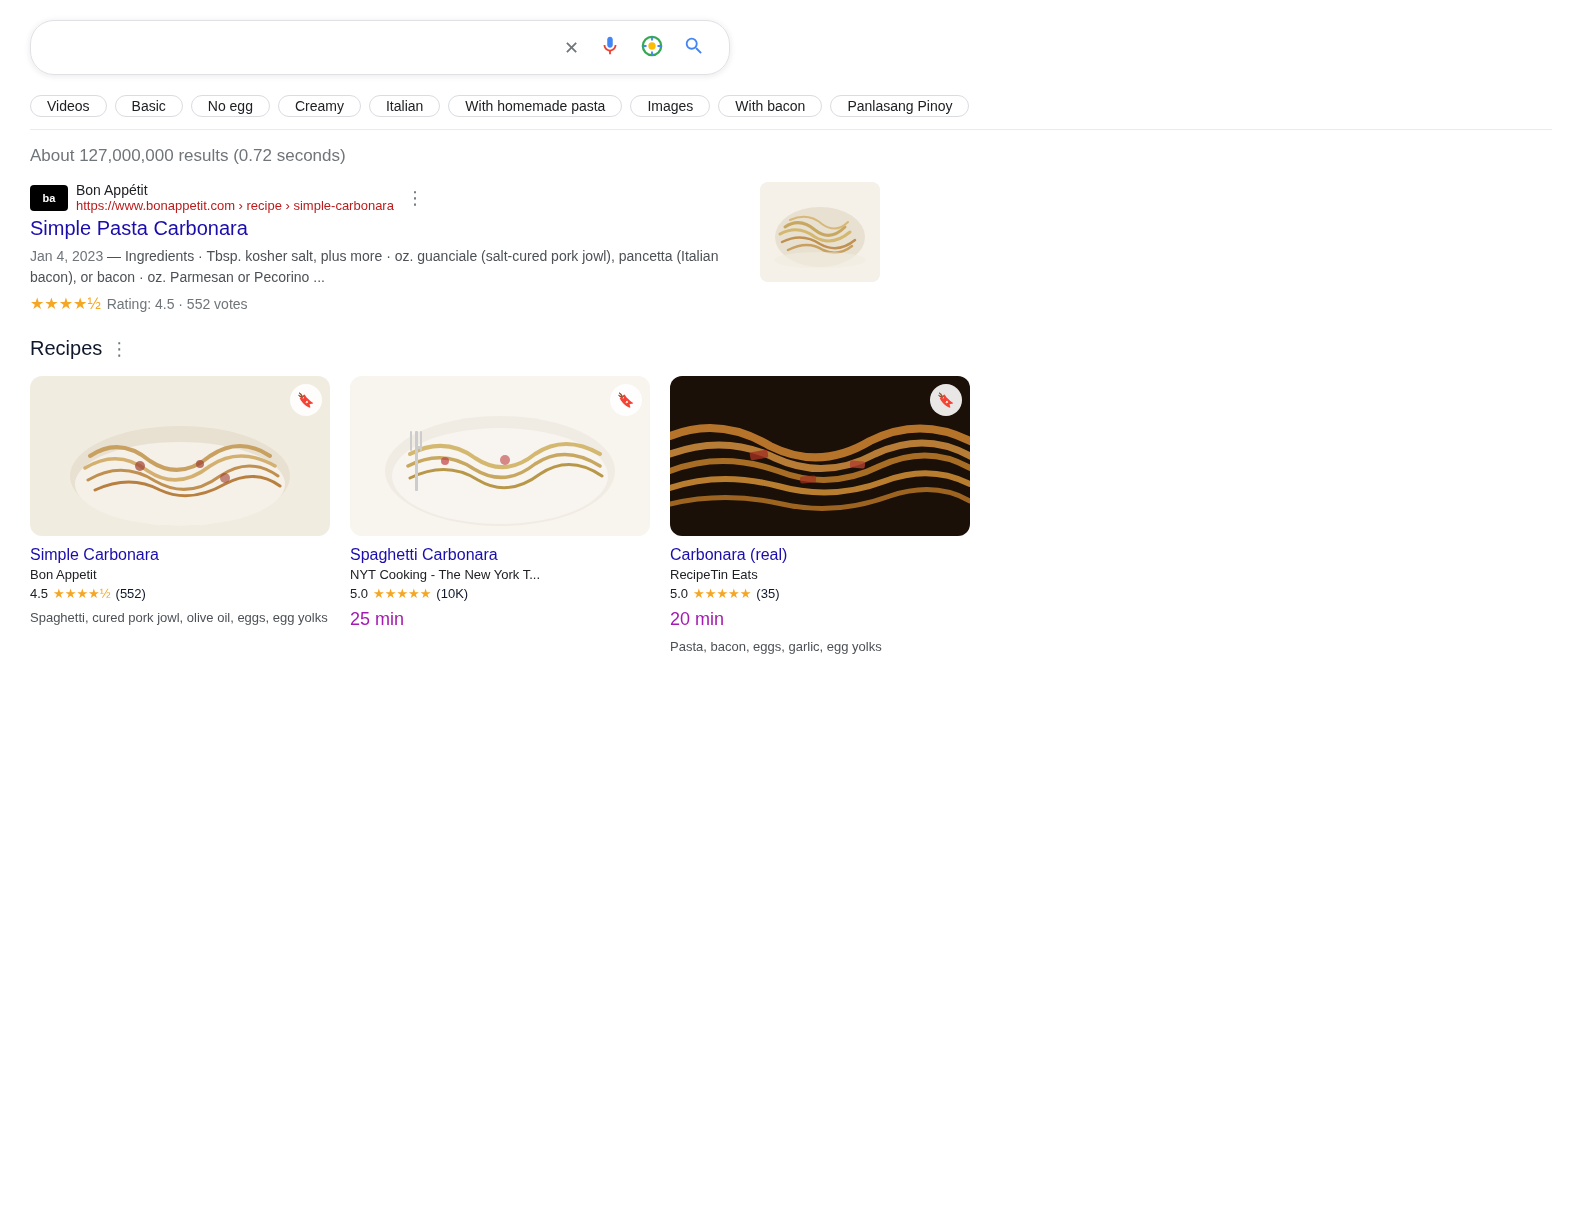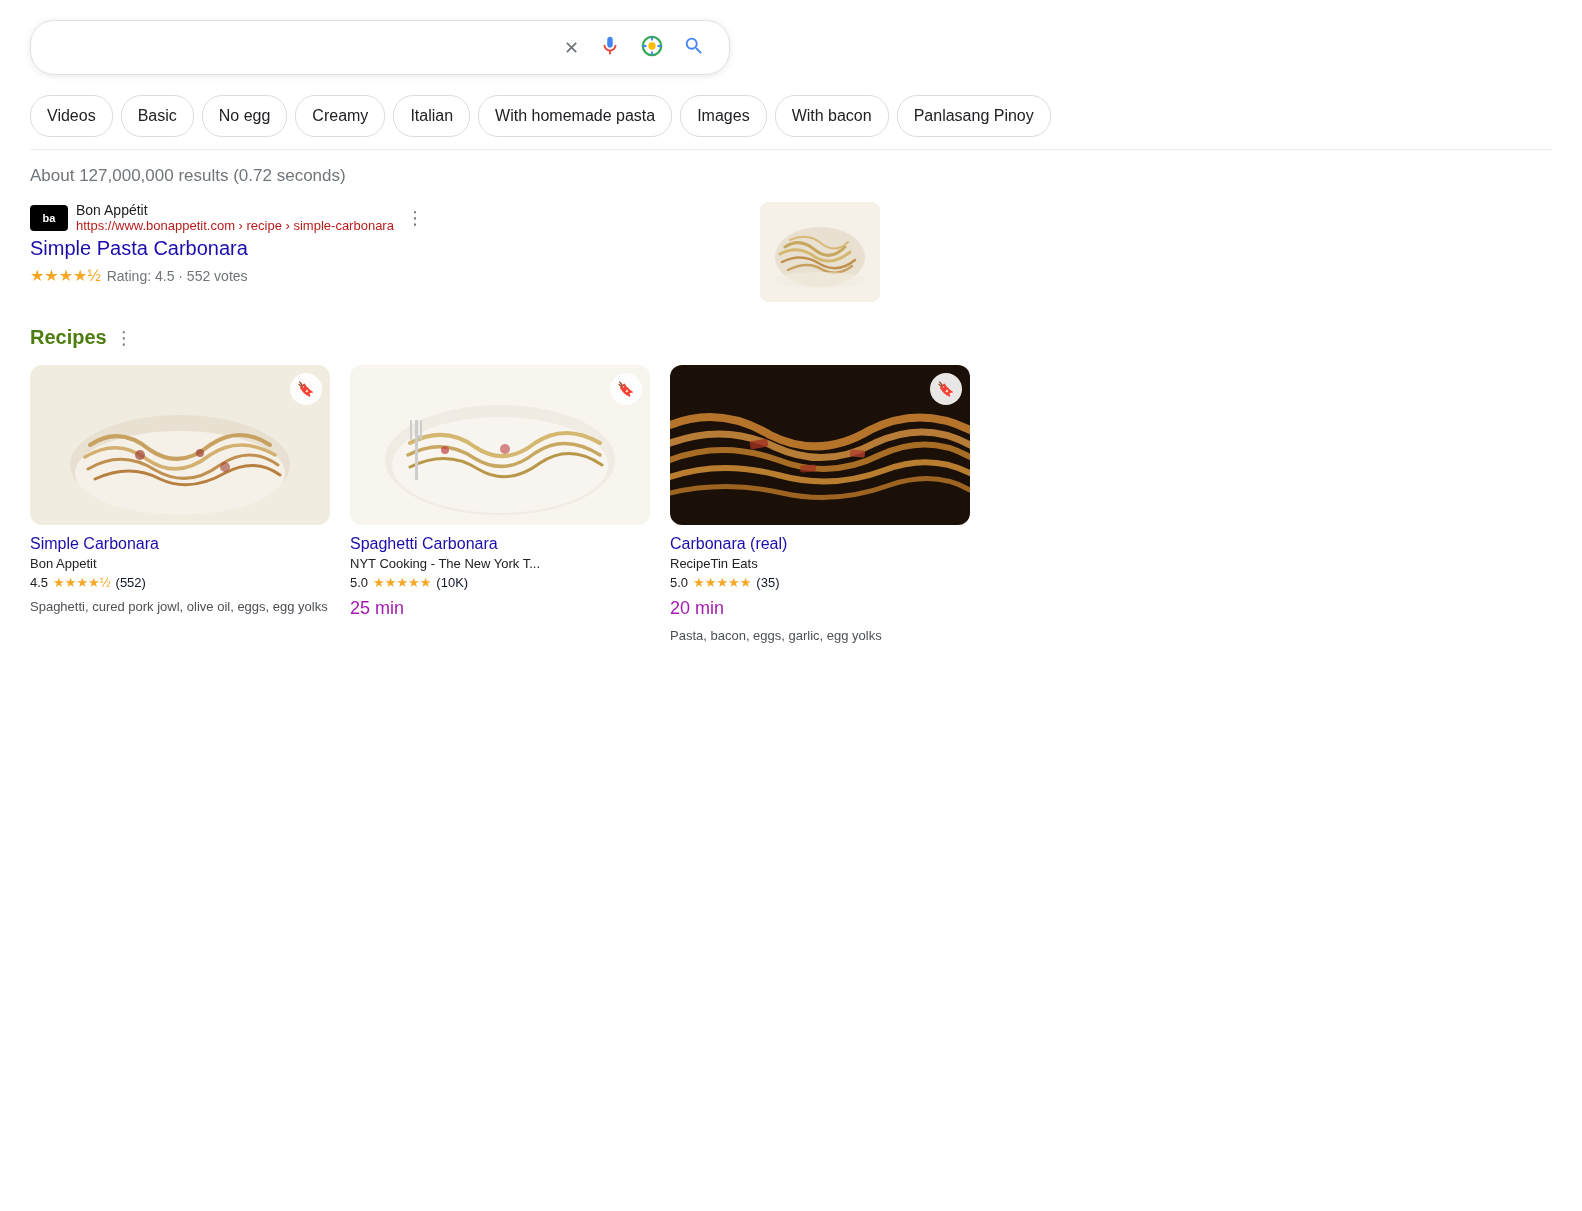--- a/index.html
+++ b/index.html
@@ -57,22 +57,22 @@
       display: flex;
       gap: 8px;
       flex-wrap: wrap;
       margin-bottom: 16px;
       padding-bottom: 12px;
       border-bottom: 1px solid #ebebeb;
     }
     .chip {
       border: 1px solid #dadce0;
       border-radius: 20px;
-      padding: 11px 16px;
-      font-size: 16px;
+      padding: 2px 16px;
+      font-size: 14px;
       color: #202124;
       cursor: pointer;
       background: #fff;
       white-space: nowrap;
     }
 
     
     .results-info {
       color: #70757a;
       font-size: 17px;
@@ -145,22 +145,22 @@
     
     .recipes-section { margin-top: 10px; }
     .recipes-header {
       display: flex;
       align-items: center;
       gap: 8px;
       margin-bottom: 16px;
     }
     .recipes-title {
       font-size: 20px;
-      font-weight: 700;
-      color: #4d7c0f;
+      font-weight: 400;
+      color: #0f172a;
     }
     .recipes-more-icon { color: #70757a; cursor: pointer; font-size: 18px; }
 
     .recipe-cards {
       display: flex;
       gap: 20px;
     }
     .recipe-card {
       width: 300px;
       cursor: pointer;
@@ -269,20 +269,25 @@
   <div class="first-result-content">
     <div class="site-row">
       <div class="site-favicon">ba</div>
       <div class="site-info">
         <span class="site-name">Bon Appétit</span>
         <span class="site-url">https://www.bonappetit.com › recipe › simple-carbonara</span>
       </div>
       <span class="more-icon">⋮</span>
     </div>
     <a class="result-title">Simple Pasta Carbonara</a>
+    <div class="result-snippet">
+      <span class="result-date">Jan 4, 2023</span>
+      <span> — </span>
+      <span>Ingredients · Tbsp. kosher salt, plus more · oz. guanciale (salt-cured pork jowl), pancetta (Italian bacon), or bacon · oz. Parmesan or Pecorino ...</span>
+    </div>
     <div class="rating-row">
       <span class="stars">★★★★½</span>
       <span class="rating-text">Rating: 4.5 · 552 votes</span>
     </div>
   </div>
   <div class="first-result-image">
     <svg viewBox="0 0 120 100" width="120" height="100">
       <rect width="120" height="100" fill="#f5f0e8" rx="8"></rect>
       <ellipse cx="60" cy="55" rx="45" ry="30" fill="#e8e0d0"></ellipse>
 

